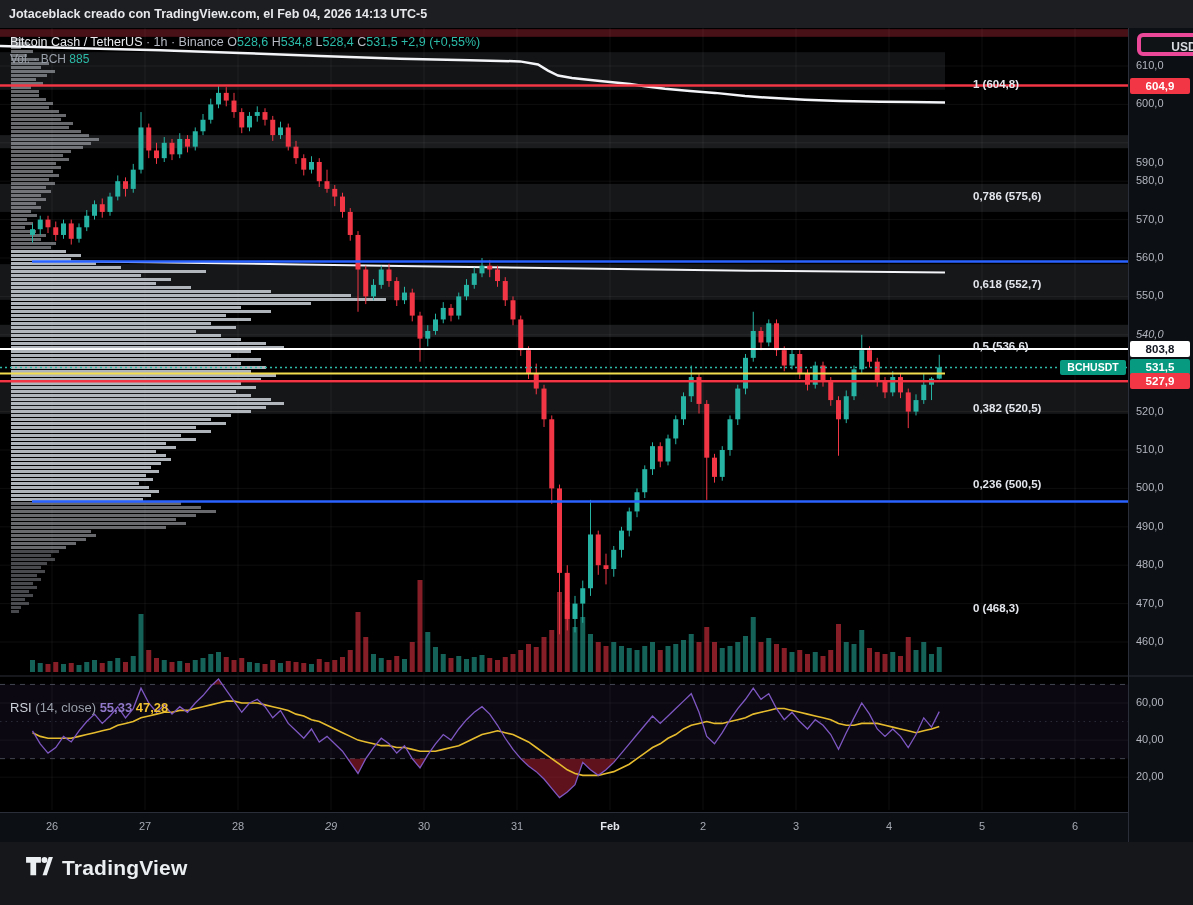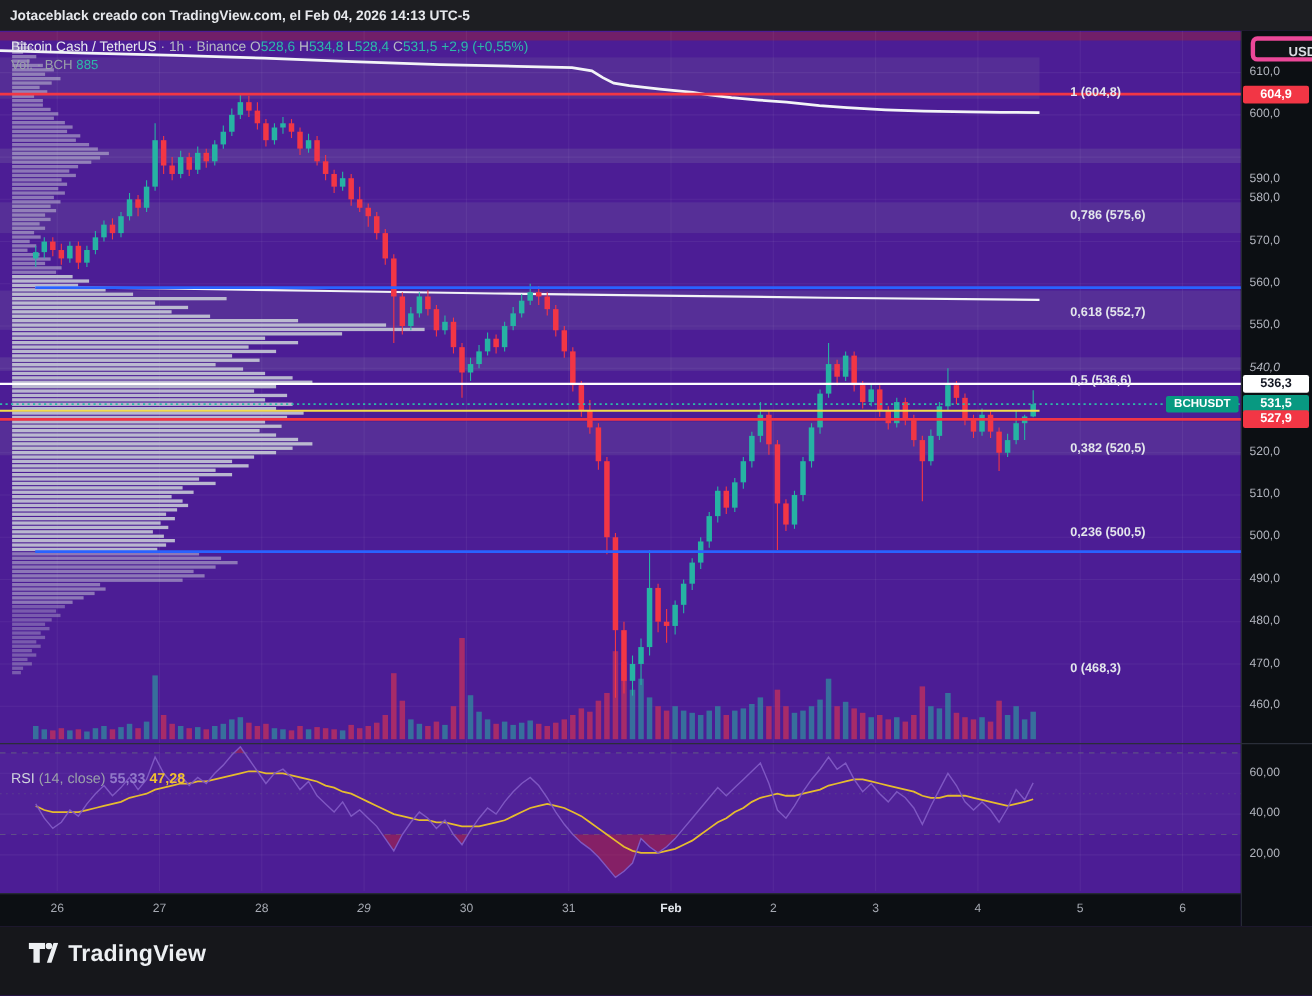--- a/index.html
+++ b/index.html
@@ -1,16 +1,16 @@
 <!DOCTYPE html>
 <html><head>
 <meta charset="utf-8">
 <style>
   html,body{margin:0;padding:0;background:#101114;}
-  #app{position:relative;width:1193px;height:905px;background:#4c1d95;overflow:hidden;
+  #app{position:relative;width:1193px;height:905px;background:#000000;overflow:hidden;
        font-family:"Liberation Sans","DejaVu Sans",sans-serif;-webkit-font-smoothing:antialiased;}
   .attribution{position:absolute;left:0;top:0;width:1193px;height:28px;background:#1d1e22;
        color:#e6e8ec;font-size:12.5px;font-weight:700;line-height:28px;padding-left:9px;box-sizing:border-box;}
   #price-axis{position:absolute;left:1128px;top:28px;width:65px;height:814px;background:#0c0f13;
        border-left:1px solid #2a2e39;box-sizing:border-box;}
   #time-axis{position:absolute;left:0;top:812px;width:1128px;height:30px;background:#0c0f13;
        border-top:1px solid #2a2e39;box-sizing:border-box;}
   #footer{position:absolute;left:0;top:842px;width:1193px;height:63px;background:#16171b;}
   .brand{position:absolute;left:26px;top:14px;display:flex;align-items:center;gap:9px;color:#eceff2;}
   .brand-text{font-size:21px;font-weight:700;letter-spacing:.2px;}
@@ -671,21 +671,21 @@
       <div class="ttick" style="left: 960px;">5</div>
       <div class="ttick" style="left: 1053px;">6</div>
       <div class="fib" style="top: 77.97px;">1 (604,8)</div>
       <div class="fib" style="top: 190.1px;">0,786 (575,6)</div>
       <div class="fib" style="top: 278.03px;">0,618 (552,7)</div>
       <div class="fib" style="top: 339.86px;">0,5 (536,6)</div>
       <div class="fib" style="top: 401.68px;">0,382 (520,5)</div>
       <div class="fib" style="top: 478.48px;">0,236 (500,5)</div>
       <div class="fib" style="top: 602.13px;">0 (468,3)</div>
       <div class="plabel" style="top: 77.58px; background: rgb(242, 54, 69); color: rgb(255, 255, 255);">604,9</div>
-      <div class="plabel" style="top: 341.01px; background: rgb(255, 255, 255); color: rgb(19, 23, 34);">536,3</div>
+      <div class="plabel" style="top: 341.01px; background: rgb(255, 255, 255); color: rgb(19, 23, 34);">803,8</div>
       <div class="plabel" style="top: 359.44px; background: rgb(8, 153, 129); color: rgb(255, 255, 255);">531,5</div>
       <div class="symtag" style="top: 359.94px; background: rgb(8, 153, 129);">BCHUSDT</div>
       <div class="plabel" style="top: 373.26px; background: rgb(242, 54, 69); color: rgb(255, 255, 255);">527,9</div>
     </div>
 
   <div id="footer">
     <div class="brand">
       <svg width="27" height="23" viewBox="0 0 28 24">
         <path d="M0 0 H15.5 V6 H10.5 V19 H4.5 V6 H0 Z" fill="#eceff2"></path>
         <circle cx="19.2" cy="3.1" r="3.1" fill="#eceff2"></circle>

